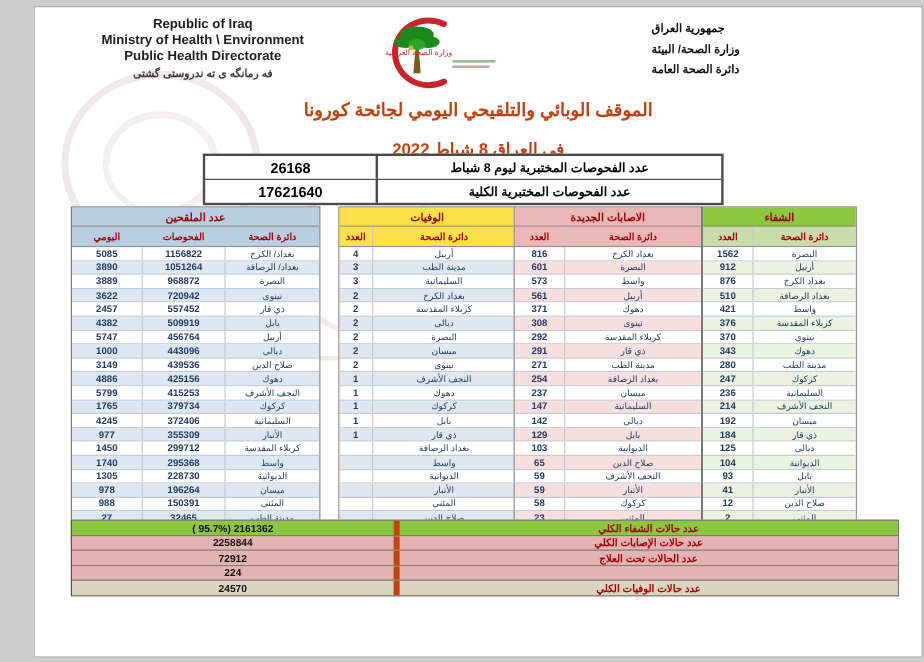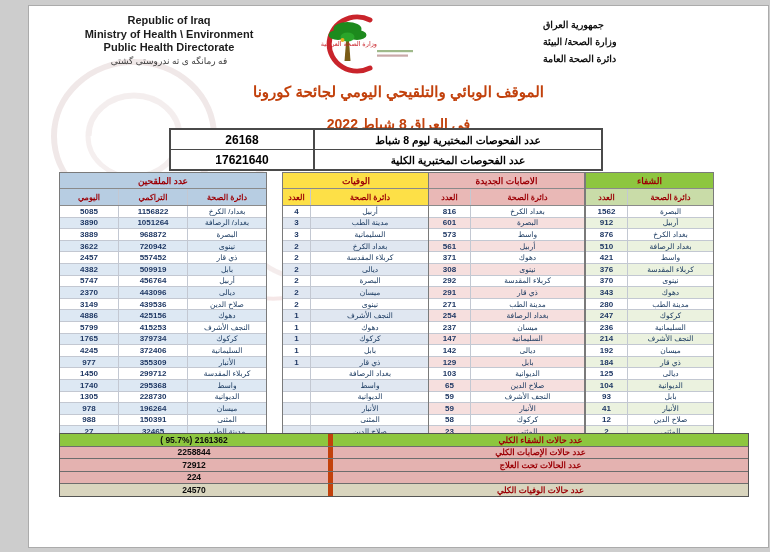--- a/index.html
+++ b/index.html
@@ -5,21 +5,21 @@
   html,body{margin:0;padding:0}
   body{width:770px;height:552px;background:#cdcdcd;overflow:hidden;
        font-family:"Liberation Sans",sans-serif;position:relative}
   #sheet{position:absolute;left:28px;top:5px;width:739px;height:541px;
          background:#fff;border:1px solid #ababab}
   
   #watermark{position:absolute;left:0;top:42px;pointer-events:none;opacity:.6}
   
   #header-en{position:absolute;left:30px;top:8px;width:220px;text-align:center;color:#1d1d1d}
   .en-line{font-size:11px;font-weight:bold;line-height:13.5px}
-  .ku-line{font-size:9px;font-weight:normal;direction:rtl;line-height:13px;color:#3a3a3a}
+  .ku-line{font-size:9px;font-weight:bold;direction:rtl;line-height:13px;color:#3a3a3a}
   
   #header-ar{position:absolute;left:514px;top:10px;width:132px;text-align:left;direction:rtl;color:#101010}
   .ar-line{font-size:9.5px;font-weight:bold;line-height:17px}
   
   #logo{position:absolute;left:284px;top:2px}
   
   #title{position:absolute;left:0;top:77px;width:100%;text-align:center;direction:rtl;color:#c2410c}
   #title .l1{font-size:15px;font-weight:bold}
   #title .l2{font-size:14px;font-weight:bold;margin-top:15px;letter-spacing:.5px}
   
@@ -134,21 +134,21 @@
       <div class="test-val">17621640</div>
       <div class="test-label">عدد الفحوصات المختبرية الكلية</div>
     </div>
   </div>
 
   <div id="tables">
     <div class="tbl th-blue" id="tbl-vaccinated">
         <div class="t-title">عدد الملقحين</div>
         <div class="t-row t-colhead">
           <div class="cell c0">اليومي</div>
-          <div class="cell c1">التراكمي</div>
+          <div class="cell c1">الفحوصات</div>
           <div class="cell c2 name">دائرة الصحة</div>
         </div>
         <div class="t-row">
           <div class="cell c0 num">5085</div>
           <div class="cell c1 num">1156822</div>
           <div class="cell c2 name">بغداد/ الكرخ</div>
         </div>
         <div class="t-row alt">
           <div class="cell c0 num">3890</div>
           <div class="cell c1 num">1051264</div>
@@ -173,21 +173,21 @@
           <div class="cell c0 num">4382</div>
           <div class="cell c1 num">509919</div>
           <div class="cell c2 name">بابل</div>
         </div>
         <div class="t-row">
           <div class="cell c0 num">5747</div>
           <div class="cell c1 num">456764</div>
           <div class="cell c2 name">أربيل</div>
         </div>
         <div class="t-row alt">
-          <div class="cell c0 num">2370</div>
+          <div class="cell c0 num">1000</div>
           <div class="cell c1 num">443096</div>
           <div class="cell c2 name">ديالى</div>
         </div>
         <div class="t-row">
           <div class="cell c0 num">3149</div>
           <div class="cell c1 num">439536</div>
           <div class="cell c2 name">صلاح الدين</div>
         </div>
         <div class="t-row alt">
           <div class="cell c0 num">4886</div>

